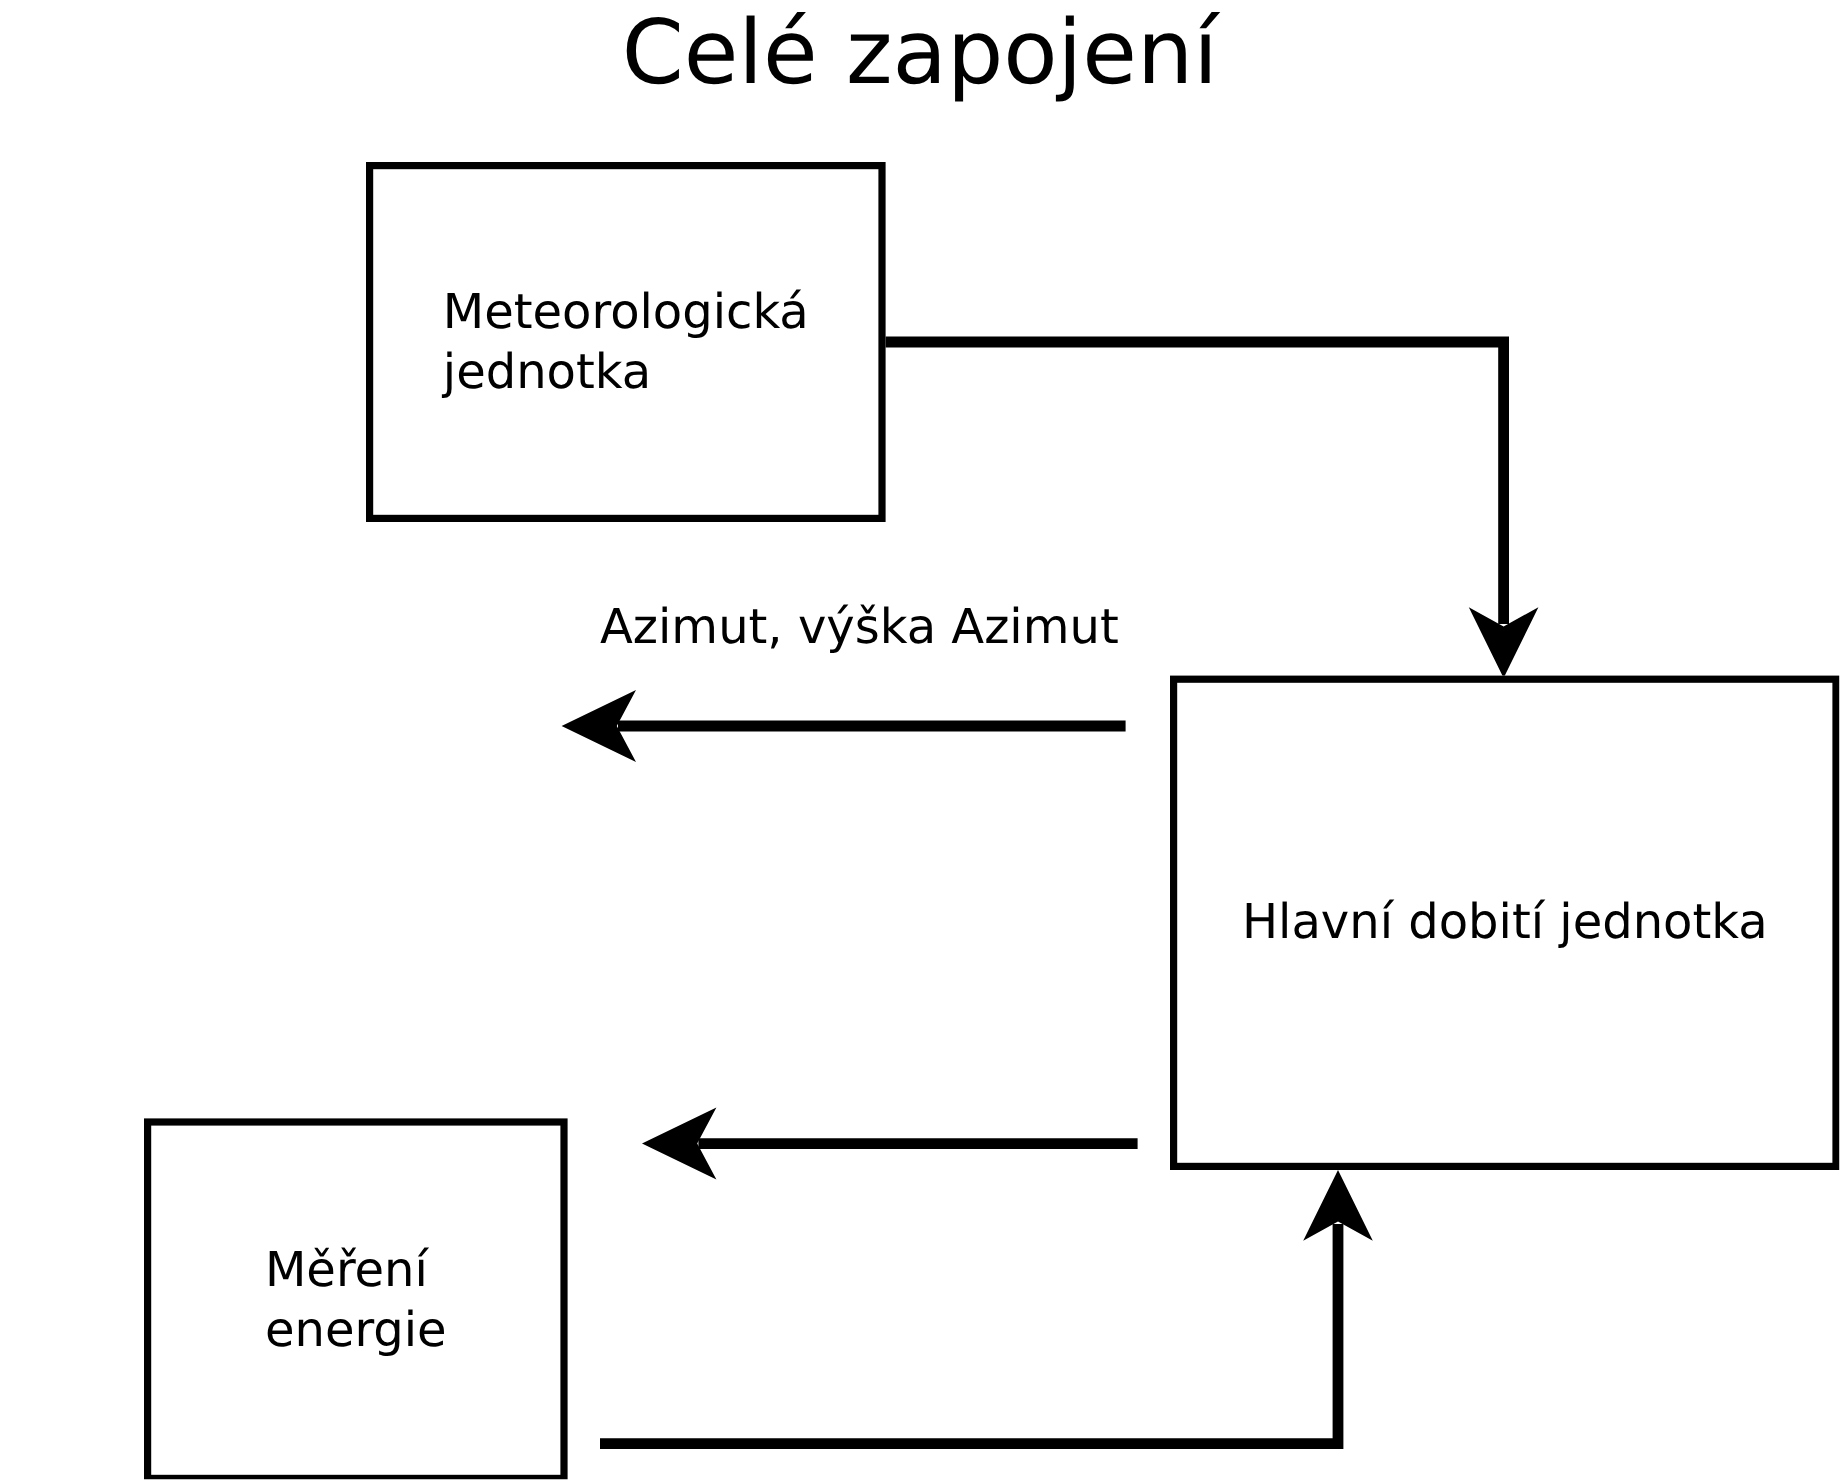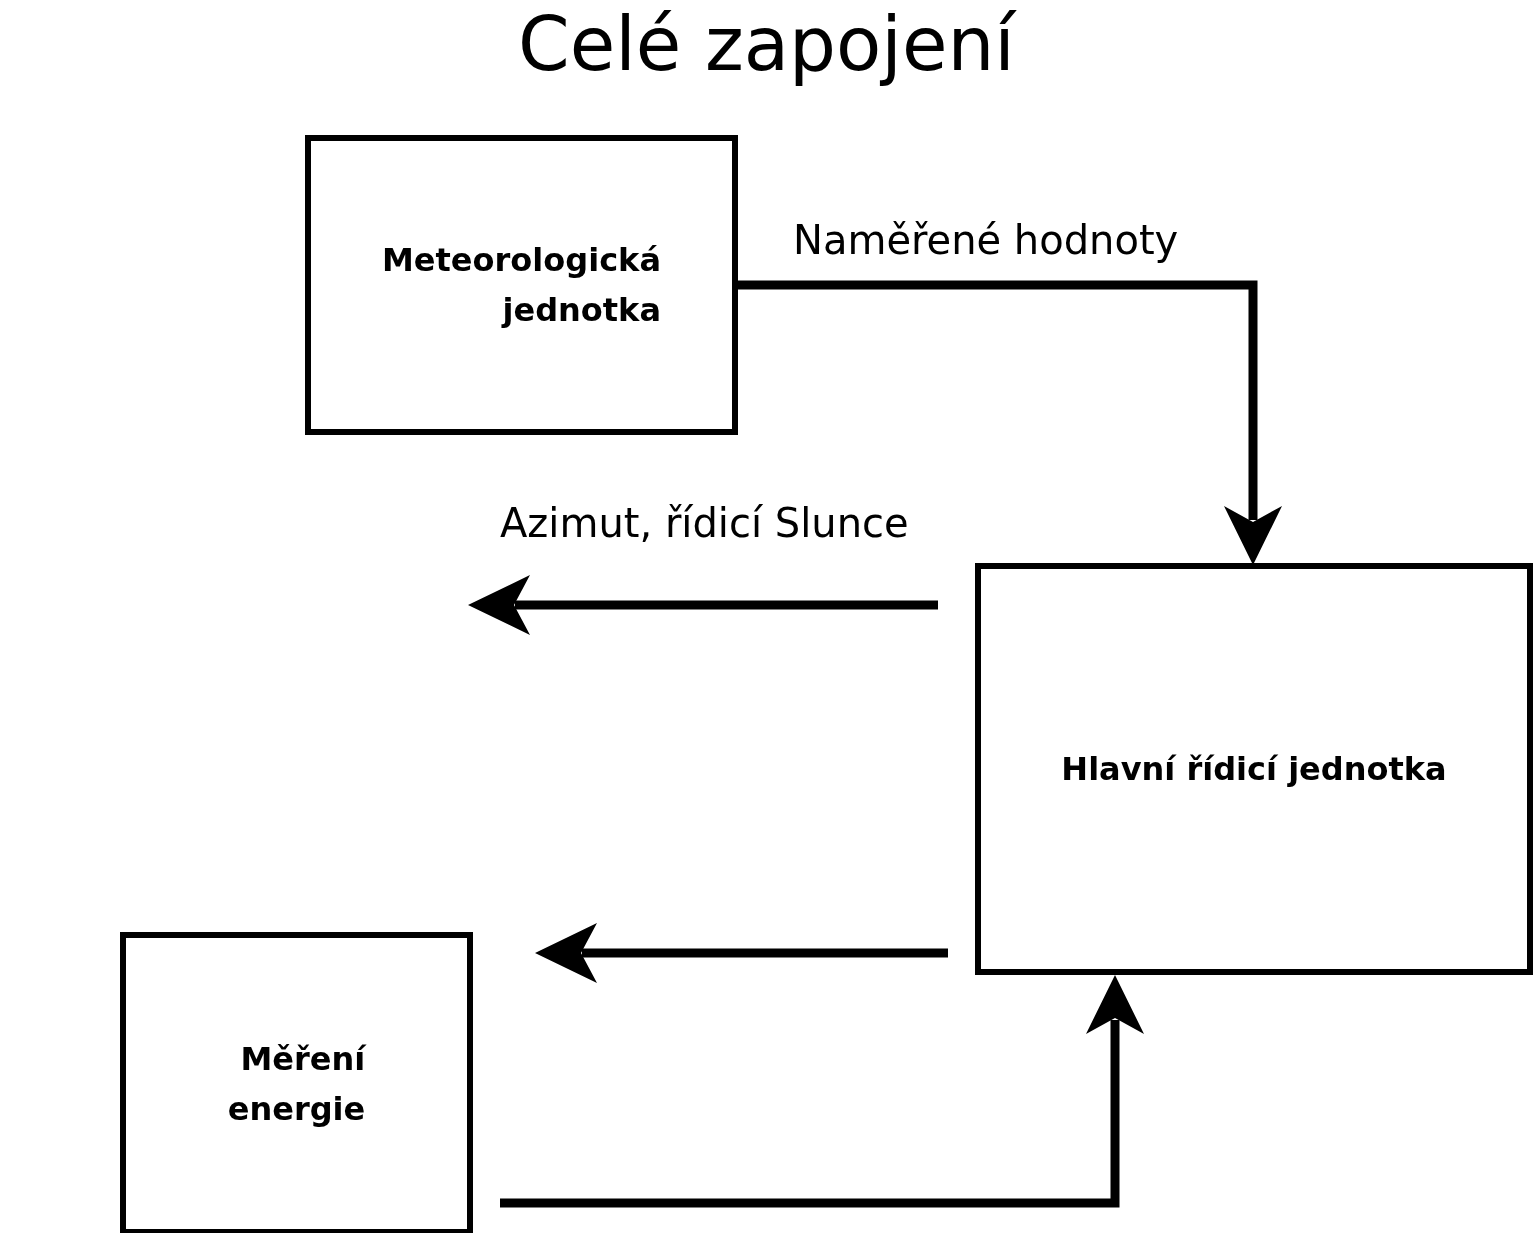--- a/index.html
+++ b/index.html
@@ -52,24 +52,24 @@
   .node {
     position: absolute;
     display: flex;
     align-items: center;
     justify-content: center;
     box-sizing: border-box;
     border: 6px solid #000000;
     background: #ffffff;
   }
   .node-label {
-    text-align: right;
-    font-size: 32px;
+    text-align: left;
+    font-size: 40px;
     line-height: 50px;
-    font-weight: 700;
+    font-weight: 400;
     white-space: pre-line;
   }
 
   .edge-label {
     position: absolute;
     font-size: 40px;
     line-height: 50px;
     font-weight: 400;
     white-space: pre-line;
     text-align: left;
@@ -119,28 +119,27 @@
 
     <div class="diagram-title">Celé zapojení</div>
 
     <div class="node" id="node-meteo">
       <span class="node-label">Meteorologická
 jednotka</span>
     </div>
 
 
     <div class="node" id="node-main">
-      <span class="node-label">Hlavní řídicí jednotka</span>
+      <span class="node-label">Hlavní dobití jednotka</span>
     </div>
 
     <div class="node" id="node-energy">
       <span class="node-label">Měření
 energie</span>
     </div>
 
-    <div class="edge-label" id="label-measured-values">Naměřené hodnoty</div>
 
-    <div class="edge-label" id="label-azimuth">Azimut, řídicí Slunce</div>
+    <div class="edge-label" id="label-azimuth">Azimut, výška Azimut</div>
 
 
 
   </div>
 </div>
 
 </body></html>

